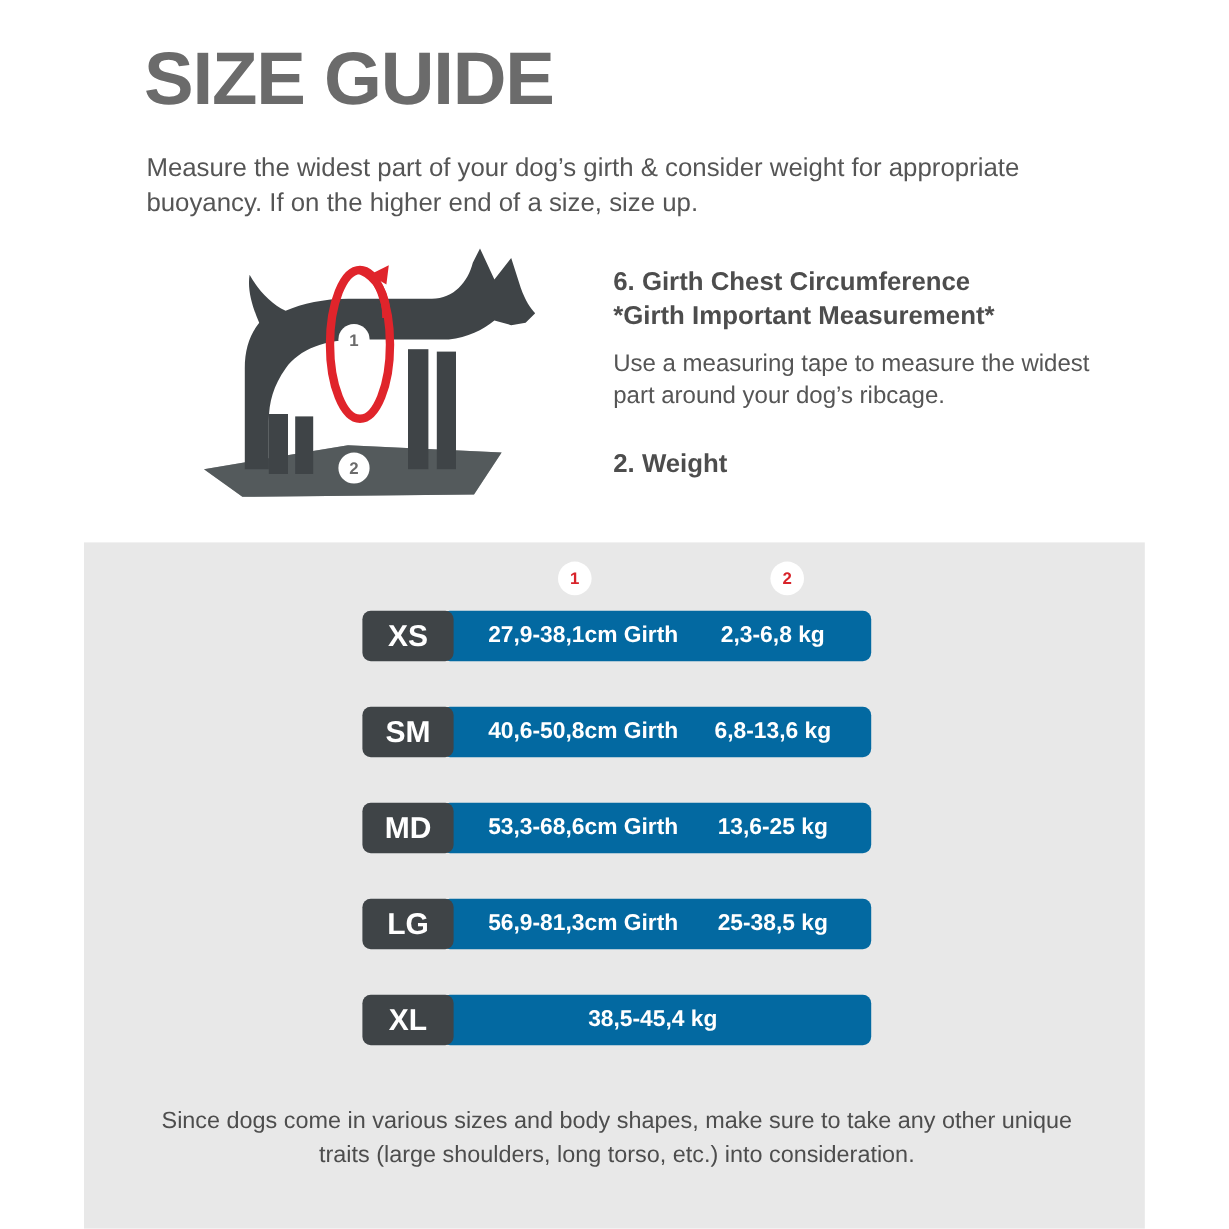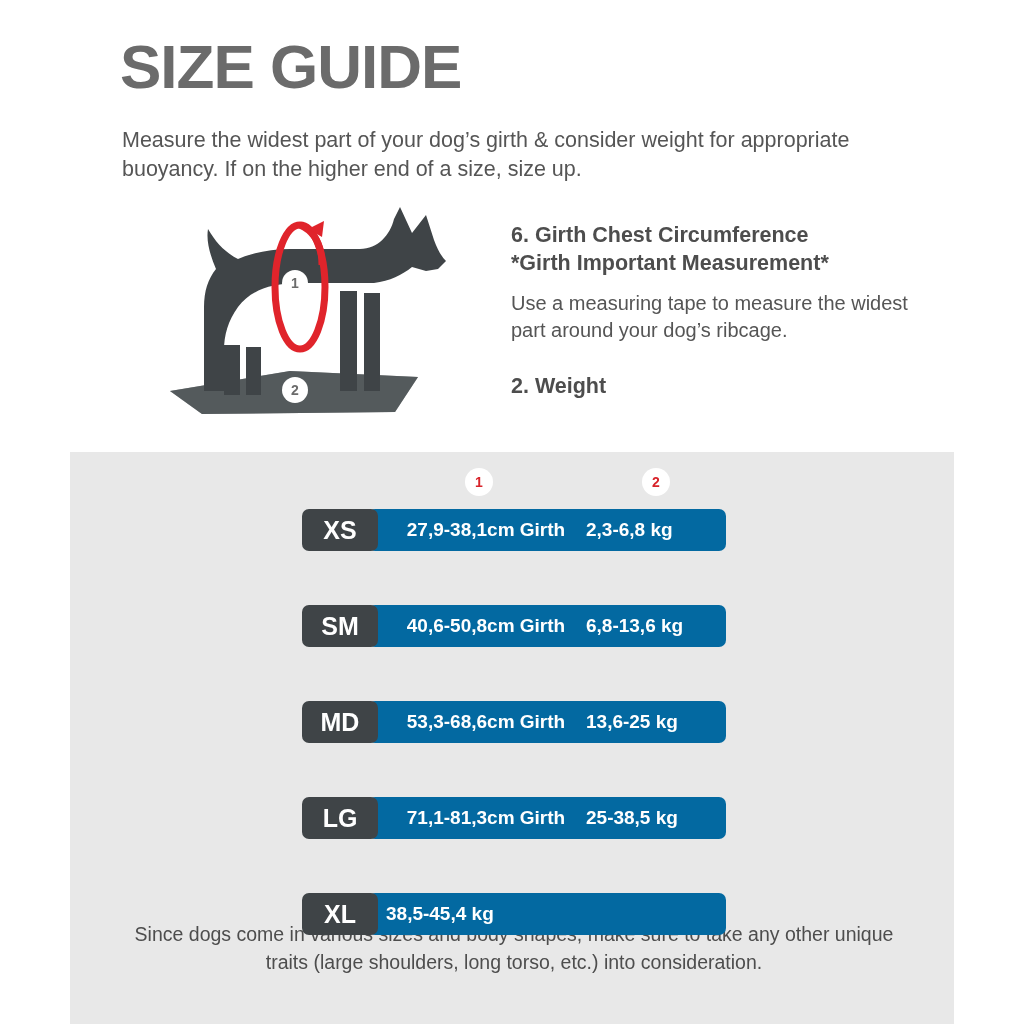--- a/index.html
+++ b/index.html
@@ -138,21 +138,21 @@
 
   .rows {
     position: absolute;
     left: 232px;
     top: 57px;
     width: 424px;
   }
   .row {
     position: relative;
     height: 42px;
-    margin-bottom: 54px;
+    margin-bottom: 38px;
     display: flex;
     align-items: stretch;
   }
   .row:last-child { margin-bottom: 0; }
 
   .size-chip {
     width: 76px;
     background: #3f4447;
     border-radius: 7px;
     color: #ffffff;
@@ -177,21 +177,21 @@
     font-weight: bold;
     position: relative;
     z-index: 1;
   }
   .girth-val {
     width: 200px;
     text-align: center;
   }
   .weight-val {
     flex: 1;
-    text-align: left;
+    text-align: center;
     padding-right: 24px;
   }
 
   .footnote {
     position: absolute;
     left: 60px;
     top: 468px;
     width: 768px;
     text-align: center;
     font-size: 19.5px;
@@ -277,21 +277,21 @@
         <div class="size-chip">MD</div>
         <div class="values">
           <span class="girth-val">53,3-68,6cm Girth</span>
           <span class="weight-val">13,6-25 kg</span>
         </div>
       </div>
 
       <div class="row">
         <div class="size-chip">LG</div>
         <div class="values">
-          <span class="girth-val">71,1-81,3cm Girth</span>
+          <span class="girth-val">56,9-81,3cm Girth</span>
           <span class="weight-val">25-38,5 kg</span>
         </div>
       </div>
 
       <div class="row">
         <div class="size-chip">XL</div>
         <div class="values">
           <span class="weight-val">38,5-45,4 kg</span>
         </div>
       </div>

